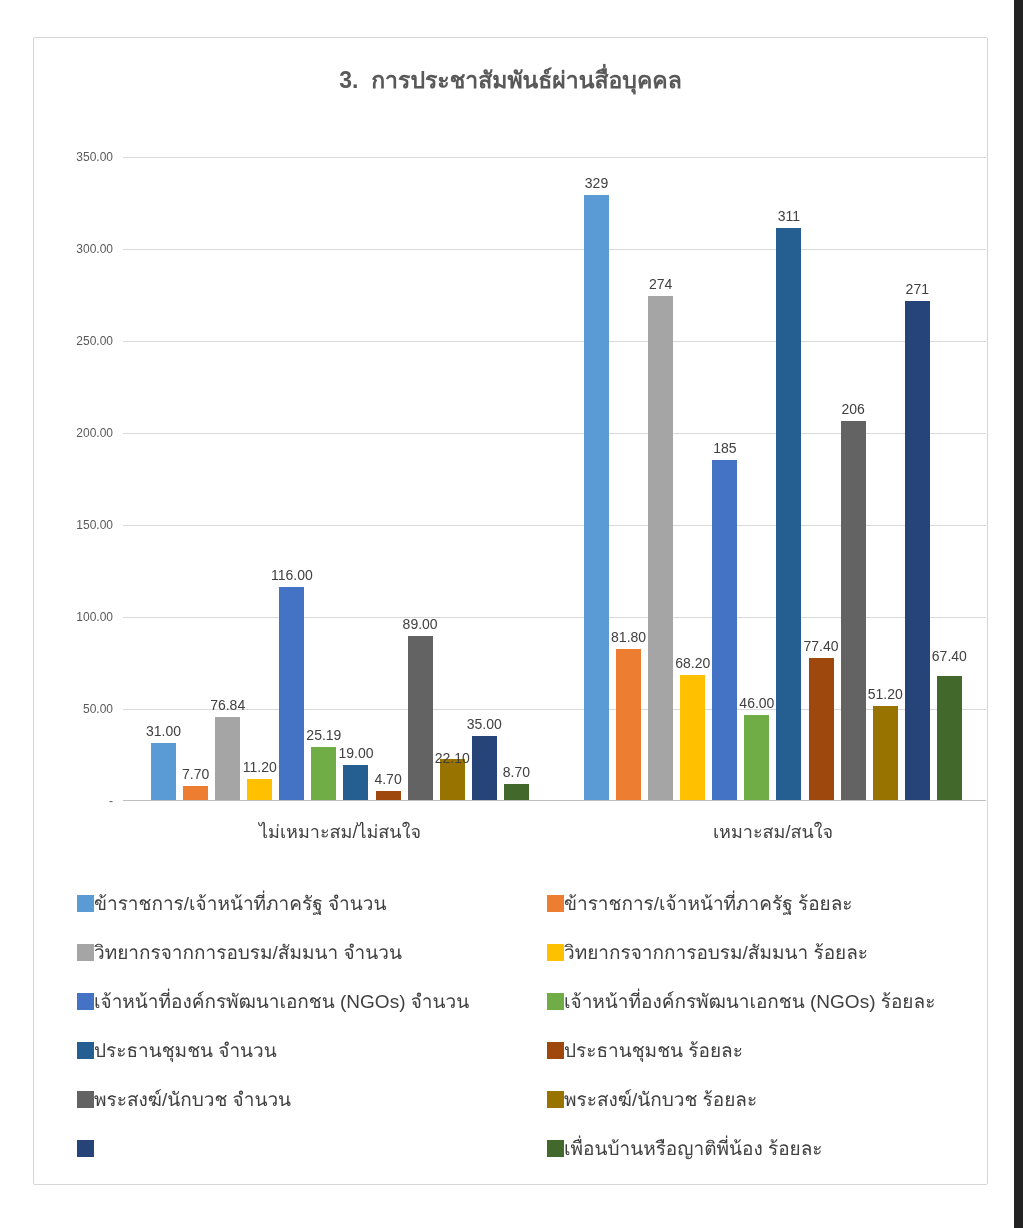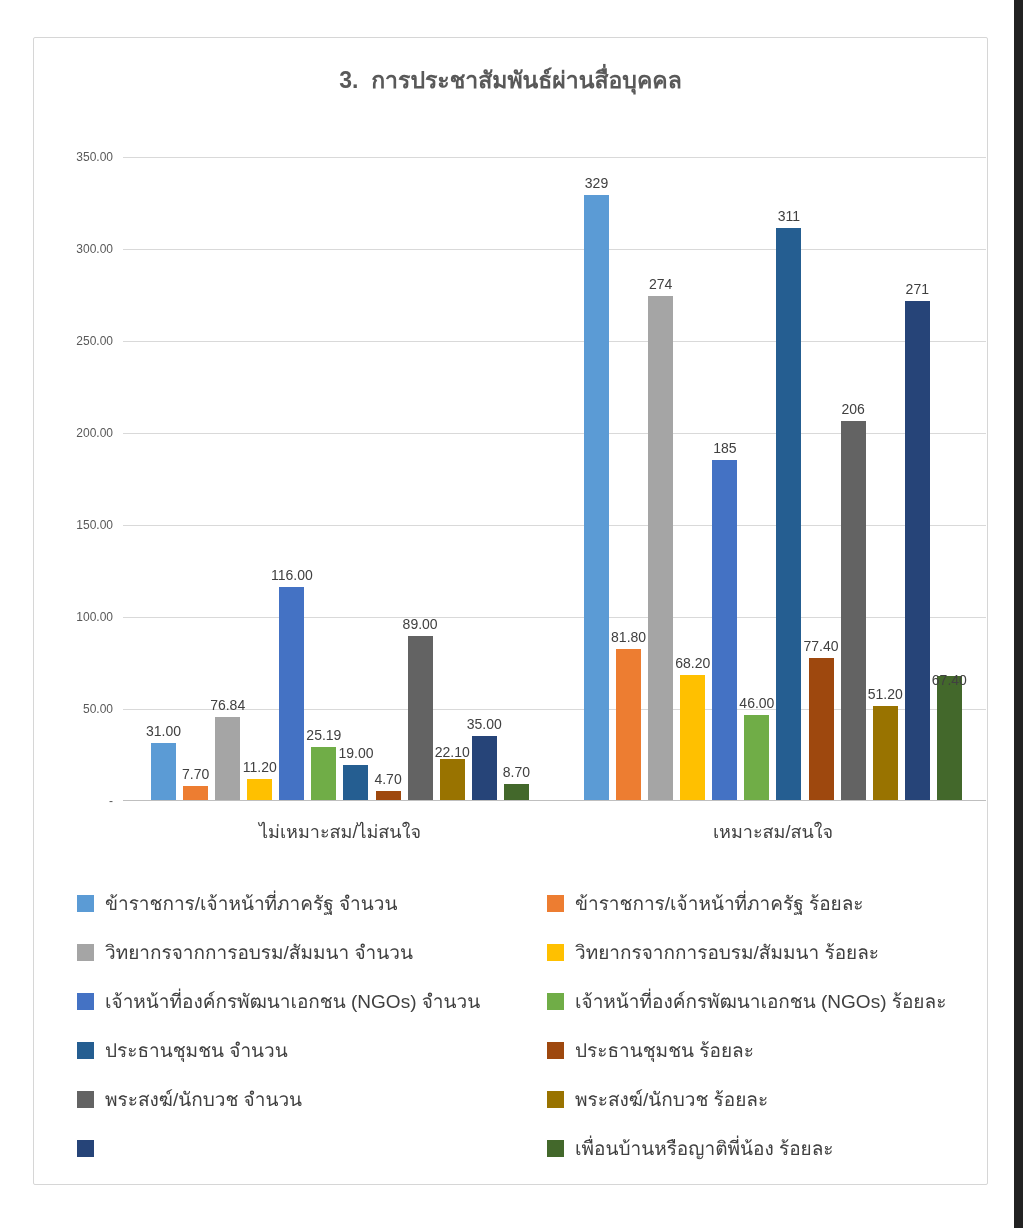--- a/index.html
+++ b/index.html
@@ -47,21 +47,21 @@
     position:absolute; top:660px; width:378px; text-align:center;
     font-size:18px; color:#404040;
   }
   .cat-a { left:28px; }
   .cat-b { left:461px; }
   .legend {
     position:absolute; left:43px; top:852px; width:900px;
     display:grid; grid-template-columns:470px auto; row-gap:22px;
   }
   .legend-item {
-    display:flex; align-items:flex-start; gap:11px;
+    display:flex; align-items:flex-start; 
     font-size:19px; color:#404040; line-height:27px; white-space:nowrap;
   }
   .swatch { width:17px; height:17px; margin-top:5px; flex:none; }
 </style>
 </head>
 <body>
 
 <div class="window-edge"></div>
 
 <div class="chart-box">
@@ -120,21 +120,21 @@
         </div>
         <div class="bar-wrap">
           <div class="bar-label" style="bottom: 13px;">4.70</div>
           <div class="bar" style="height: 9px; background: rgb(158, 72, 14);"></div>
         </div>
         <div class="bar-wrap">
           <div class="bar-label" style="bottom: 168px;">89.00</div>
           <div class="bar" style="height: 164px; background: rgb(99, 99, 99);"></div>
         </div>
         <div class="bar-wrap">
-          <div class="bar-label" style="bottom: 40px; text-align: center;">22.10</div>
+          <div class="bar-label" style="bottom: 34px; text-align: center;">22.10</div>
           <div class="bar" style="height: 41px; background: rgb(153, 115, 0);"></div>
         </div>
         <div class="bar-wrap">
           <div class="bar-label" style="bottom: 68px;">35.00</div>
           <div class="bar" style="height: 64px; background: rgb(38, 68, 120);"></div>
         </div>
         <div class="bar-wrap">
           <div class="bar-label" style="bottom: 20px;">8.70</div>
           <div class="bar" style="height: 16px; background: rgb(67, 104, 43);"></div>
         </div>
@@ -178,21 +178,21 @@
         </div>
         <div class="bar-wrap">
           <div class="bar-label" style="bottom: 98px;">51.20</div>
           <div class="bar" style="height: 94px; background: rgb(153, 115, 0);"></div>
         </div>
         <div class="bar-wrap">
           <div class="bar-label" style="bottom: 503px;">271</div>
           <div class="bar" style="height: 499px; background: rgb(38, 68, 120);"></div>
         </div>
         <div class="bar-wrap">
-          <div class="bar-label" style="bottom: 112px;">67.40</div>
+          <div class="bar-label" style="bottom: 136px;">67.40</div>
           <div class="bar" style="height: 124px; background: rgb(67, 104, 43);"></div>
         </div>
       </div>
 
     <div class="cat-label cat-a">ไม่เหมาะสม/ไม่สนใจ</div>
     <div class="cat-label cat-b">เหมาะสม/สนใจ</div>
   </div>
 
   <div class="legend" id="legend">
       <div class="legend-item">

